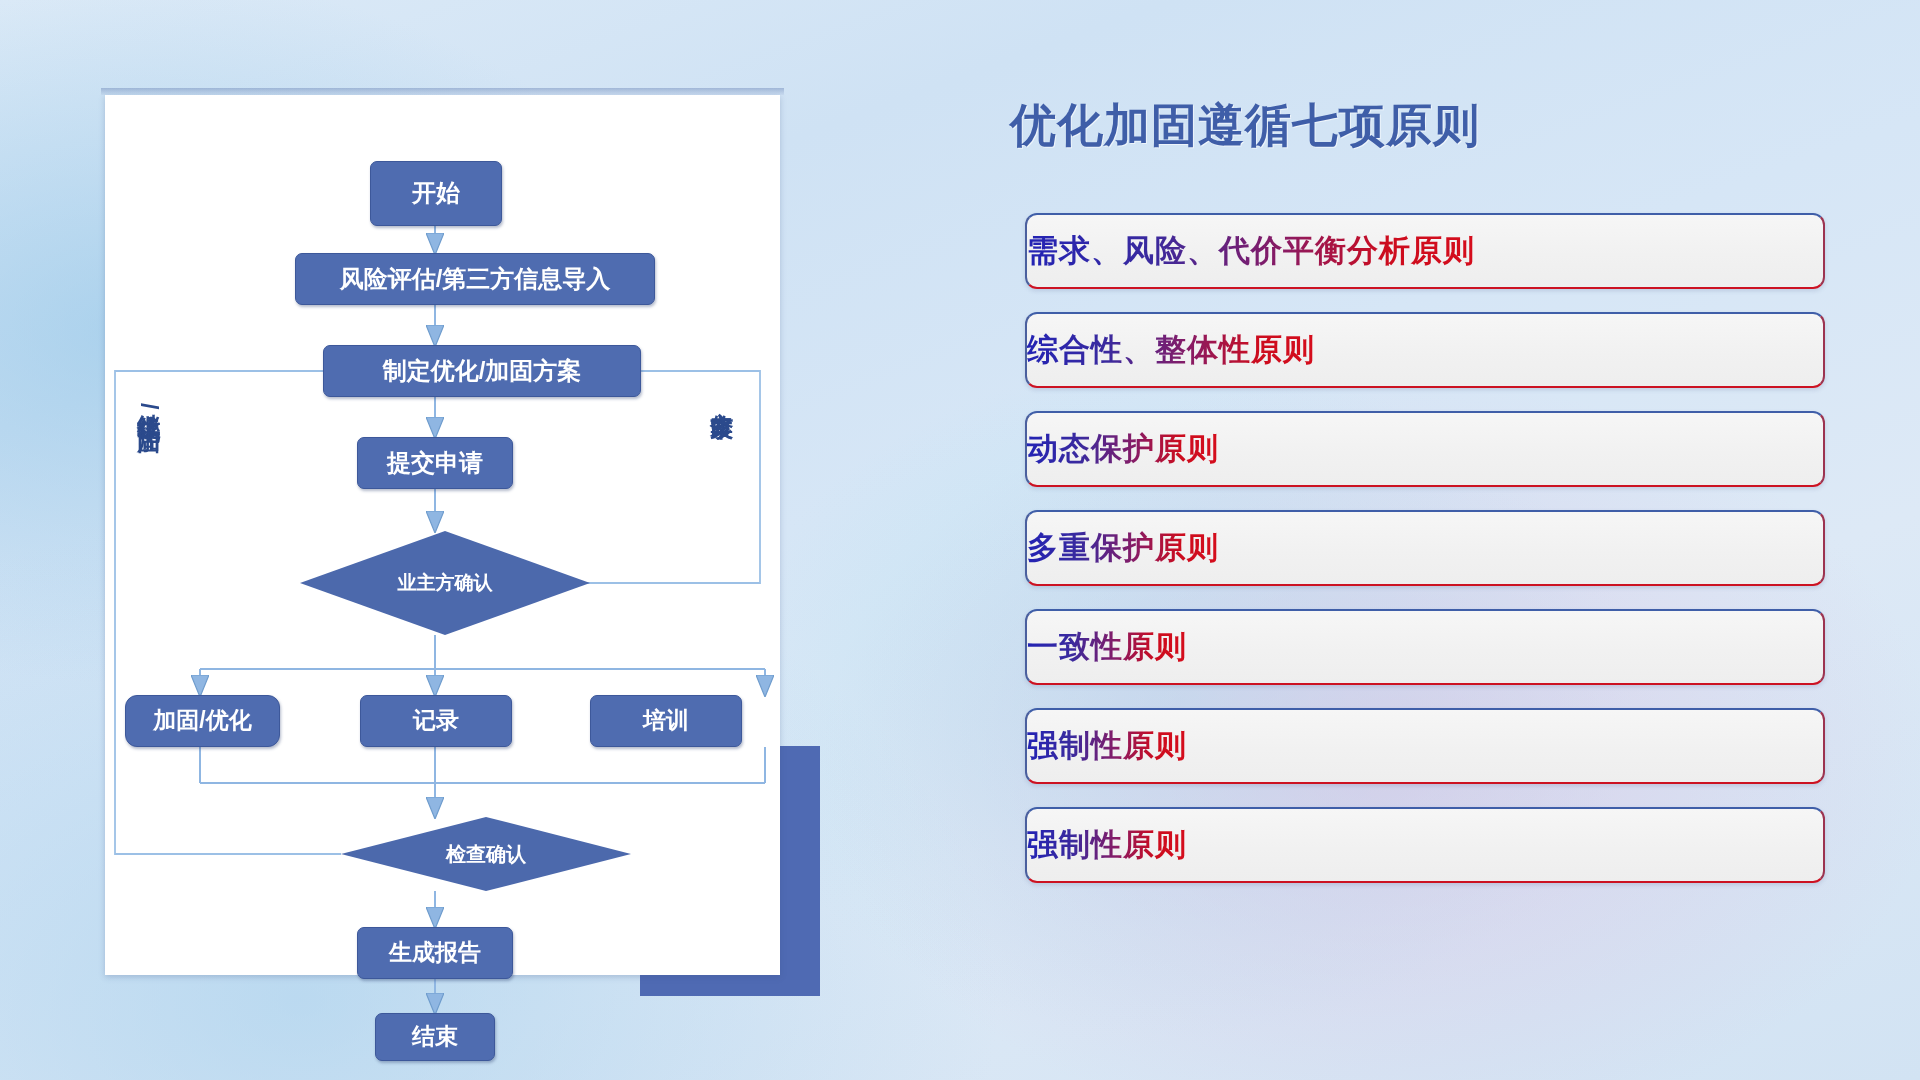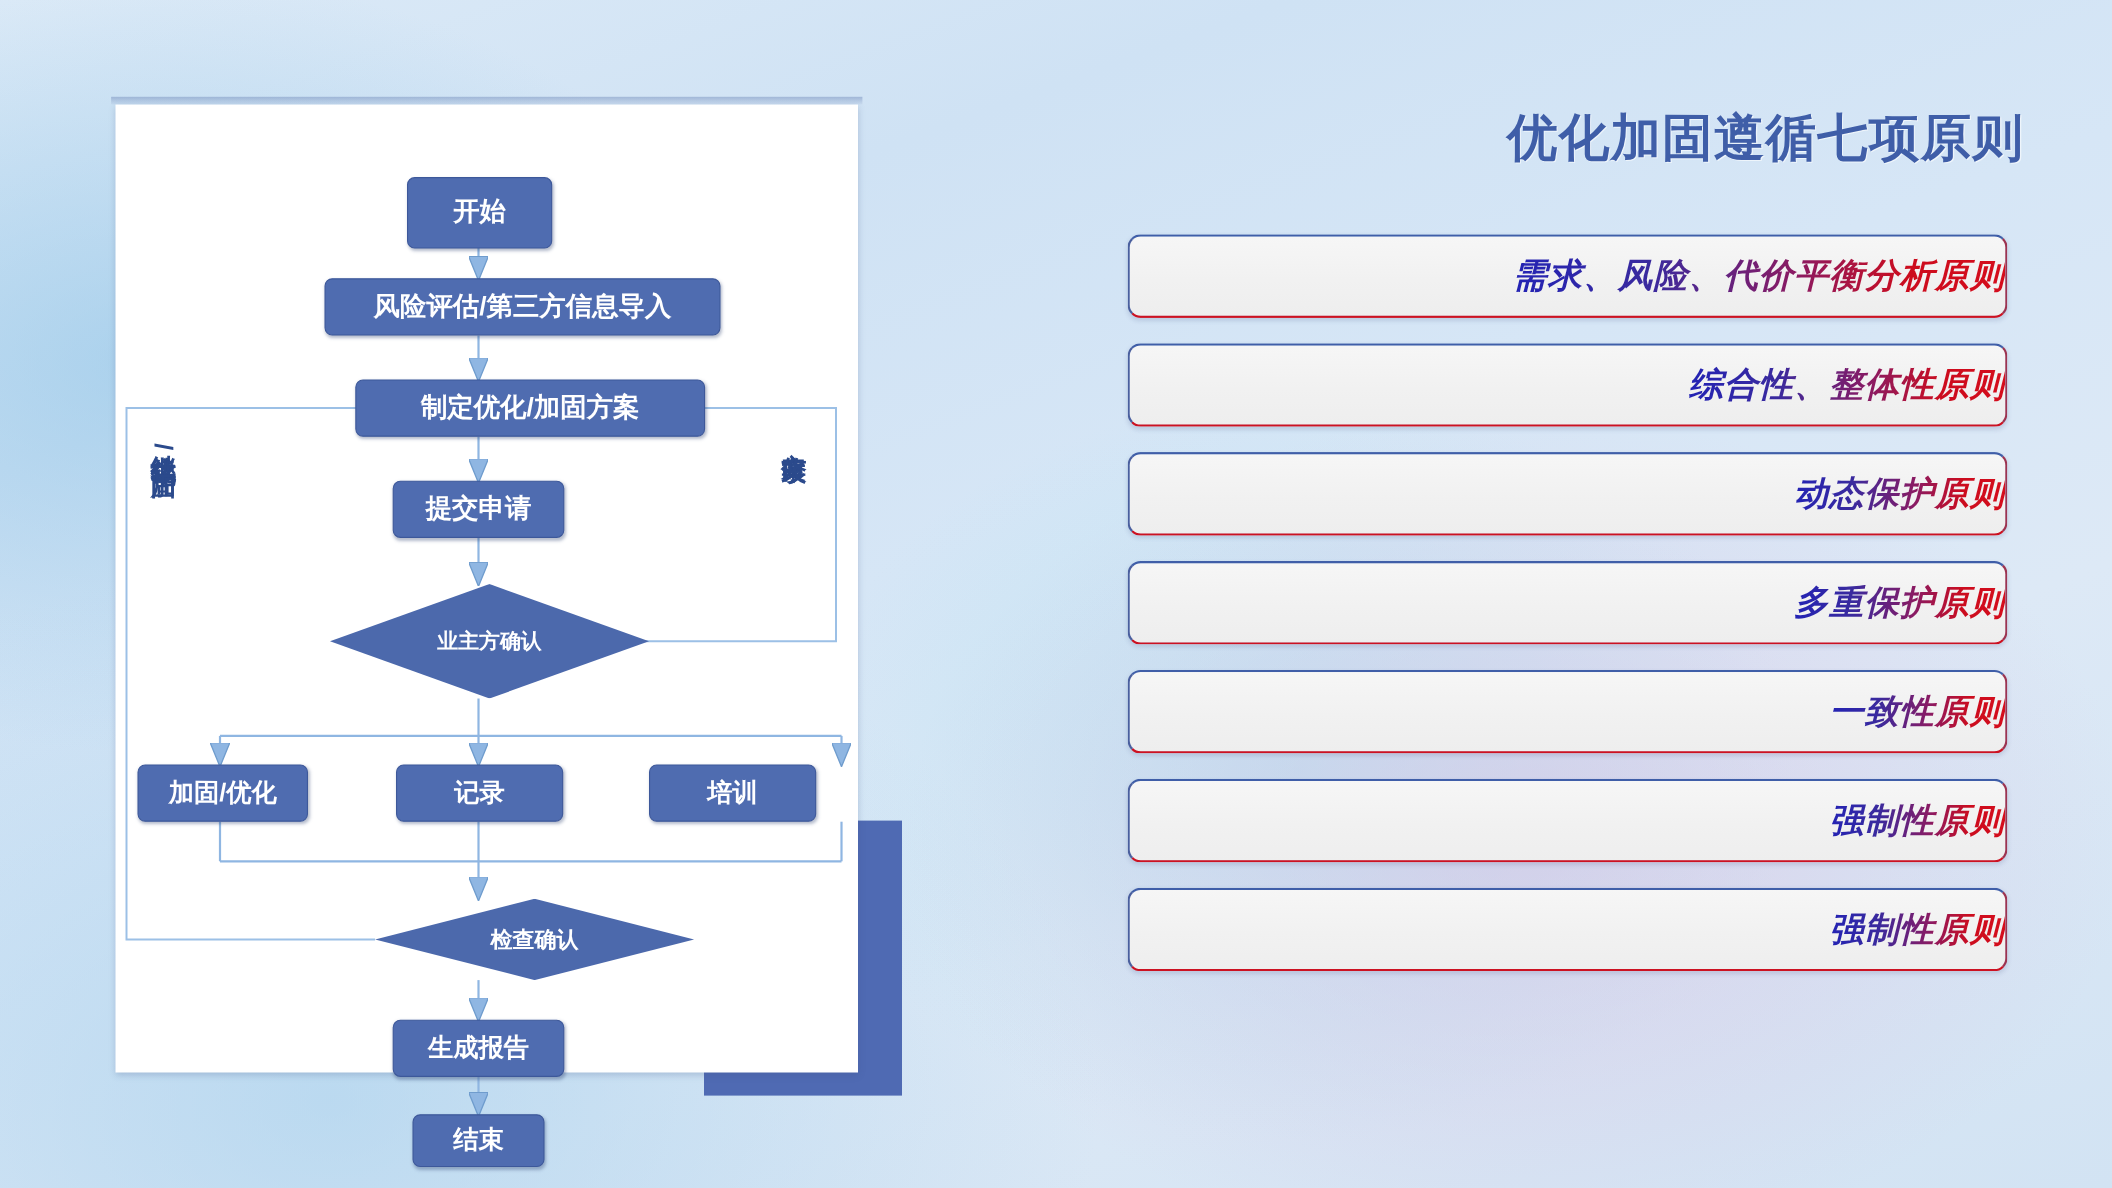--- a/index.html
+++ b/index.html
@@ -51,38 +51,37 @@
     position:absolute;color:#2b4a8c;font-weight:bold;
     writing-mode:vertical-rl;text-orientation:upright;
     letter-spacing:2px;line-height:1.05;white-space:nowrap;
   }
   .vlabel.slash{text-orientation:mixed;}
   .flowsvg{position:absolute;left:0;top:0;width:675px;height:880px;overflow:visible;}
 
   
   .panel{position:absolute;left:1010px;top:95px;width:830px;height:900px;}
   .panel-title{
-    position:absolute;left:0;top:0;width:830px;text-align:right;
+    position:absolute;left:0;top:0;width:830px;text-align:left;
     font-size:46px;font-weight:bold;color:#3f5ea8;
     text-shadow:1px 1px 0 rgba(255,255,255,.6);
     letter-spacing:1px;
   }
   .cards{position:absolute;left:15px;top:118px;width:800px;}
   .card{
     position:relative;box-sizing:border-box;
     height:76px;margin-bottom:23px;
     background:linear-gradient(180deg,#f6f6f6 0%,#f1f1f1 55%,#eeeeee 100%);
     border-radius:12px;
     border-top:2.5px solid #3f5ea8;
     border-left:2.5px solid #4a5f9e;
     border-right:2.5px solid #9c3350;
     border-bottom:2.5px solid #cc1222;
-    display:flex;align-items:center;justify-content:flex-end;
+    display:flex;align-items:center;justify-content:flex-start;
     box-shadow:0 2px 4px rgba(70,90,140,.18);
-    font-style:italic;
   }
   .card-text{
     font-size:31px;font-weight:bold;letter-spacing:1px;
     background:linear-gradient(90deg,#2323b4 0%,#3a2a9e 28%,#8c1a61 58%,#cc0c1e 80%,#d50d1c 100%);
     -webkit-background-clip:text;background-clip:text;
     -webkit-text-fill-color:transparent;color:transparent;
   }
 </style>
 </head>
 <body>
@@ -150,21 +149,21 @@
       </div>
 
       <div class="node" style="left:252px;top:342px;width:156px;height:52px;font-size:24px;">
         <span>提交申请</span>
       </div>
 
       <div class="diamond" style="left:195px;top:436px;width:290px;height:104px;font-size:19px;">
         <span>业主方确认</span>
       </div>
 
-      <div class="node" style="left:20px;top:600px;width:155px;height:52px;font-size:23px;">
+      <div class="node" style="left:20px;top:600px;width:155px;height:52px;font-size:23px;border-radius:12px;">
         <span>加固/优化</span>
       </div>
 
       <div class="node" style="left:255px;top:600px;width:152px;height:52px;font-size:23px;">
         <span>记录</span>
       </div>
 
       <div class="node" style="left:485px;top:600px;width:152px;height:52px;font-size:23px;">
         <span>培训</span>
       </div>

